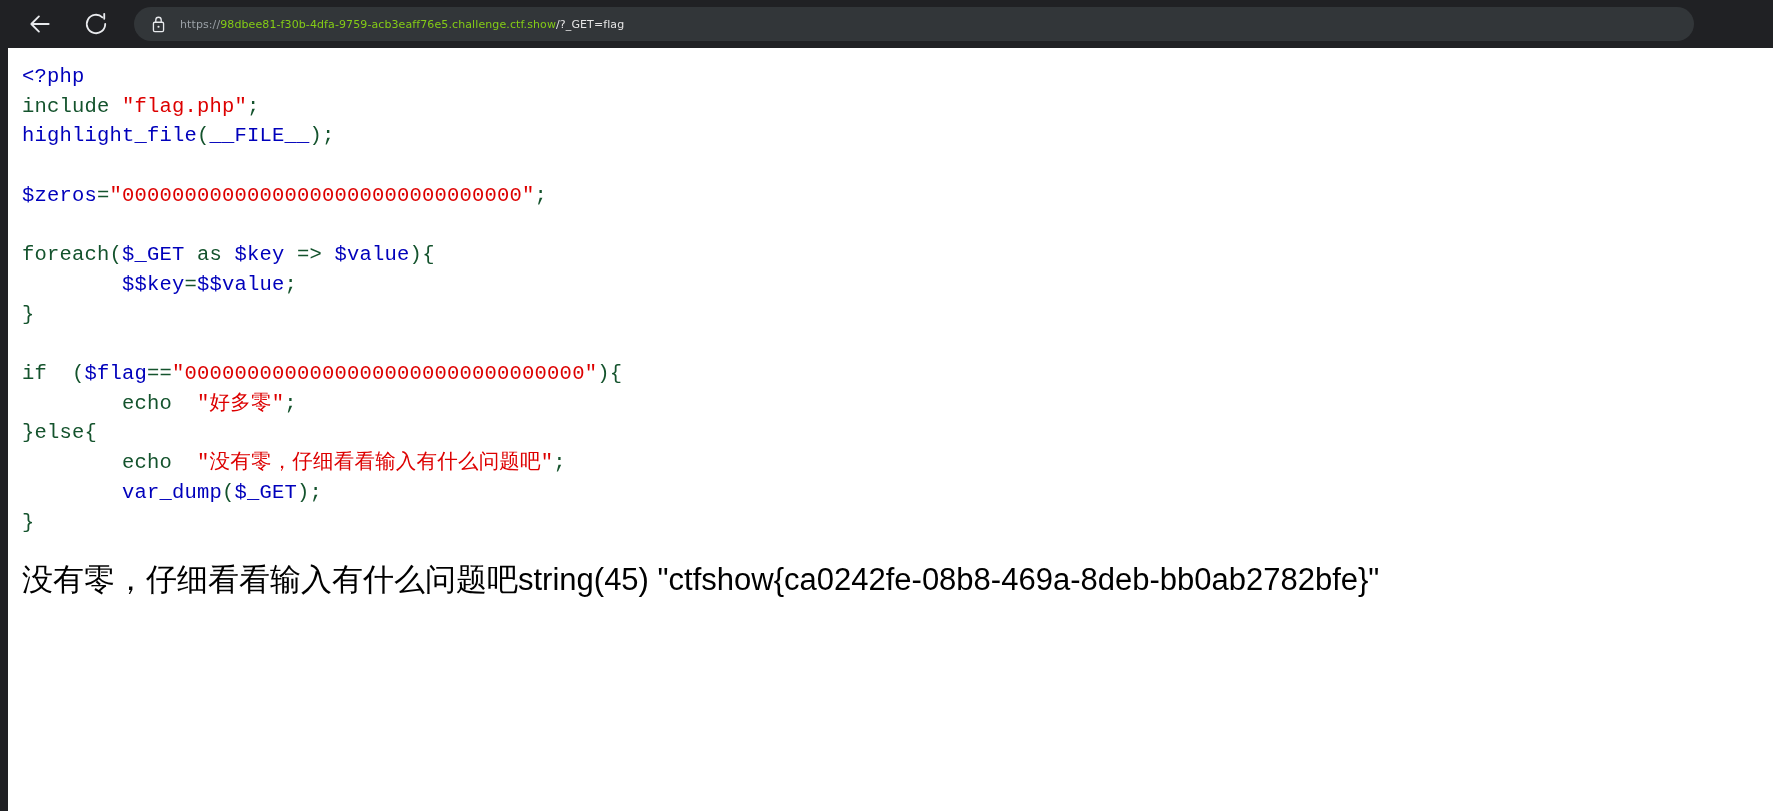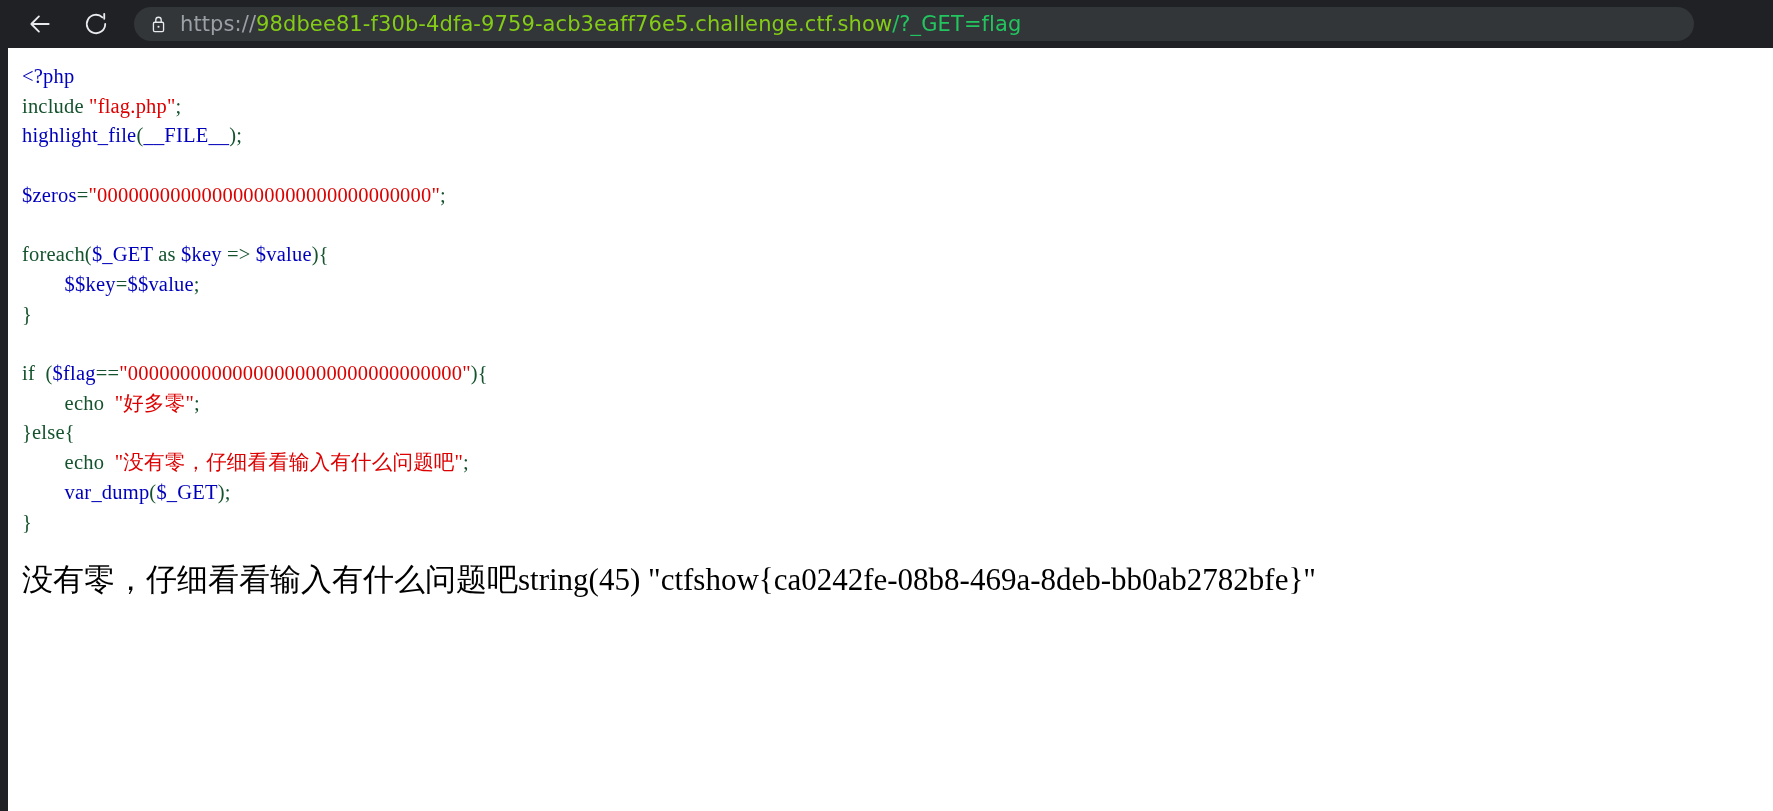--- a/index.html
+++ b/index.html
@@ -54,30 +54,30 @@
     flex: 0 0 auto;
     width: 20px;
     height: 20px;
     display: flex;
     align-items: center;
     justify-content: center;
     margin-right: 12px;
   }
   #url-text {
     font-family: "DejaVu Sans", sans-serif;
-    font-size: 21px;
+    font-size: 11px;
     letter-spacing: 0.1px;
     white-space: nowrap;
     overflow: hidden;
     display: flex;
     align-items: baseline;
   }
   .url-scheme { color: #9aa0a6; }
   .url-host   { color: #84cc16; }
-  .url-path   { color: #22c55e; }
+  .url-path   { color: #e5e5e5; }
 
   
   #page-viewport {
     position: relative;
     height: 763px;
     background: #ffffff;
     box-sizing: border-box;
     display: flex;
   }
   #left-gutter {
@@ -87,36 +87,36 @@
   }
   #page-content {
     flex: 1 1 auto;
     position: relative;
     overflow: hidden;
     padding: 0;
   }
 
   
   #php-source {
-    font-family: Liberation Serif, serif;
+    font-family: Liberation Mono, monospace;
     font-size: 20.5px;
     line-height: 29.7px;
     white-space: pre;
     margin: 0;
     padding: 14px 0 0 14px;
     letter-spacing: 0.2px;
     -webkit-font-smoothing: antialiased;
   }
   .tok-default { color: #0000BB; }
   .tok-keyword { color: #14532d; }
   .tok-string  { color: #DD0000; }
 
   
   #page-output {
-    font-family: Liberation Serif, serif;
+    font-family: Liberation Sans, sans-serif;
     font-size: 31px;
     line-height: 38px;
     color: #000000;
     padding: 24px 0 0 14px;
     white-space: pre-wrap;
     word-break: break-all;
   }
 </style>
 </head>
 <body>

